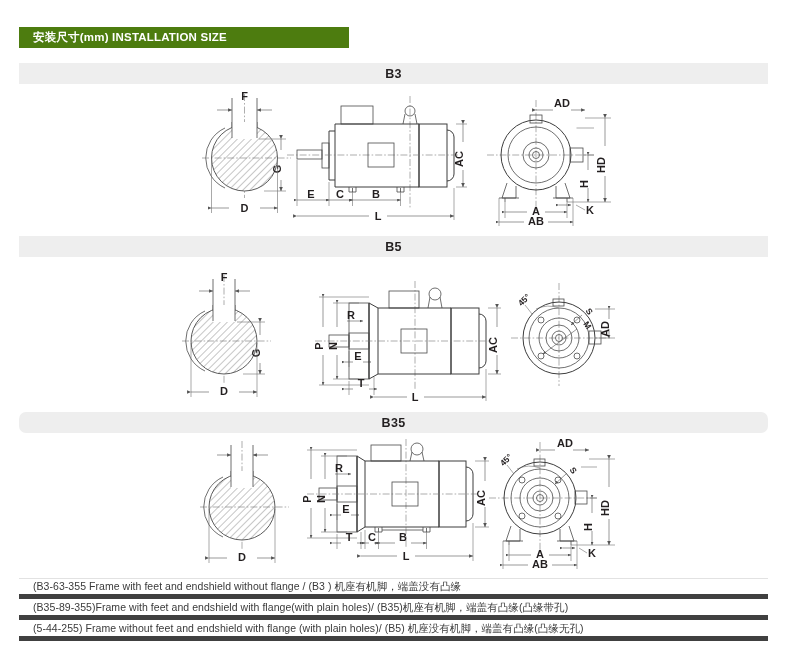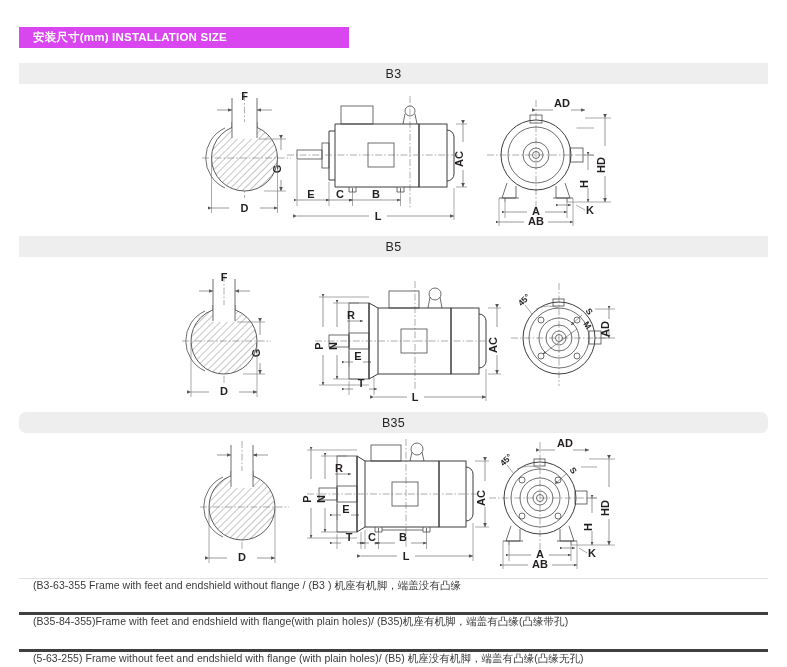--- a/index.html
+++ b/index.html
@@ -9,60 +9,60 @@
     background: #ffffff;
     font-family: "Liberation Sans", sans-serif;
     color: #231f20;
   }
   .page { position: relative; width: 787px; height: 667px; overflow: hidden; background:#fff; }
 
   
   .banner-wrap { position:absolute; left:19px; top:27px; width:330px; height:21px; }
   .banner {
     width:100%; height:100%;
-    background:#d946ef;
+    background:#4d7c0f;
     display:flex; align-items:center;
   }
   .banner-text {
     color:#ffffff;
     font-size:11.5px;
     font-weight:bold;
     letter-spacing:0.2px;
     padding-left:14px;
     white-space:nowrap;
   }
 
   
   .sec-bar {
     position:absolute;
     left:19px; width:749px; height:21px;
     background:#eeeeee;
     display:flex; align-items:center; justify-content:center;
   }
-  .sec-bar-label { font-size:12.5px; font-weight:normal; color:#231f20; letter-spacing:0.3px; }
+  .sec-bar-label { font-size:12.5px; font-weight:bold; color:#231f20; letter-spacing:0.3px; }
 
   
   .draw-area { position:absolute; left:19px; width:749px; }
   svg.dwg { display:block; }
   .ln   { stroke:#4a4a4a; stroke-width:0.8; fill:none; }
   .ln2  { stroke:#3d3d3d; stroke-width:1.0; fill:none; }
   .thin { stroke:#6e6e6e; stroke-width:0.6; fill:none; }
   .dim  { stroke:#555; stroke-width:0.6; fill:none; }
   .cl   { stroke:#777; stroke-width:0.6; fill:none; stroke-dasharray:7 2 1.6 2; }
   .hatchfill { fill:url(#hatch45); stroke:#4a4a4a; stroke-width:0.9; }
   .white { fill:#ffffff; }
   .lbl  { font-family:"Liberation Sans", sans-serif; font-size:11px; fill:#231f20; font-weight:600; }
   .lbl-sm { font-family:"Liberation Sans", sans-serif; font-size:8.5px; fill:#231f20; font-weight:600; }
 
   
   .notes { position:absolute; left:19px; top:578px; width:749px; }
   .note-row {
-    height:37px;
-    border-bottom:3px solid #404040;
-    display:flex; align-items:flex-start;
+    height:21px;
+    border-bottom:5px solid #404040;
+    display:flex; align-items:flex-end;
     padding-left:14px;
   }
   .note-row:first-child { border-top:1px solid #e2e2e2; }
   .note-text { font-size:10.5px; color:#3a3a3a; white-space:nowrap; letter-spacing:0.05px; }
 </style>
 </head>
 <body>
 
 <div class="page">
 
@@ -521,20 +521,20 @@
         <text class="lbl" x="521" y="131" text-anchor="middle">AB</text>
       </g>
     </svg>
   </div>
 
   <div class="notes">
     <div class="note-row">
       <span class="note-text">(B3-63-355 Frame with feet and endshield without flange / (B3 ) 机座有机脚，端盖没有凸缘</span>
     </div>
     <div class="note-row">
-      <span class="note-text">(B35-84-355)Frame with feet and endshield with flange(with plain holes)/ (B35)机座有机脚，端盖有凸缘(凸缘带孔)</span>
+      <span class="note-text">(B35-89-355)Frame with feet and endshield with flange(with plain holes)/ (B35)机座有机脚，端盖有凸缘(凸缘带孔)</span>
     </div>
     <div class="note-row">
-      <span class="note-text">(5-63-255) Frame without feet and endshield with flange (with plain holes)/ (B5) 机座没有机脚，端盖有凸缘(凸缘无孔)</span>
+      <span class="note-text">(5-44-255) Frame without feet and endshield with flange (with plain holes)/ (B5) 机座没有机脚，端盖有凸缘(凸缘无孔)</span>
     </div>
   </div>
 
 </div>
 
 </body></html>

